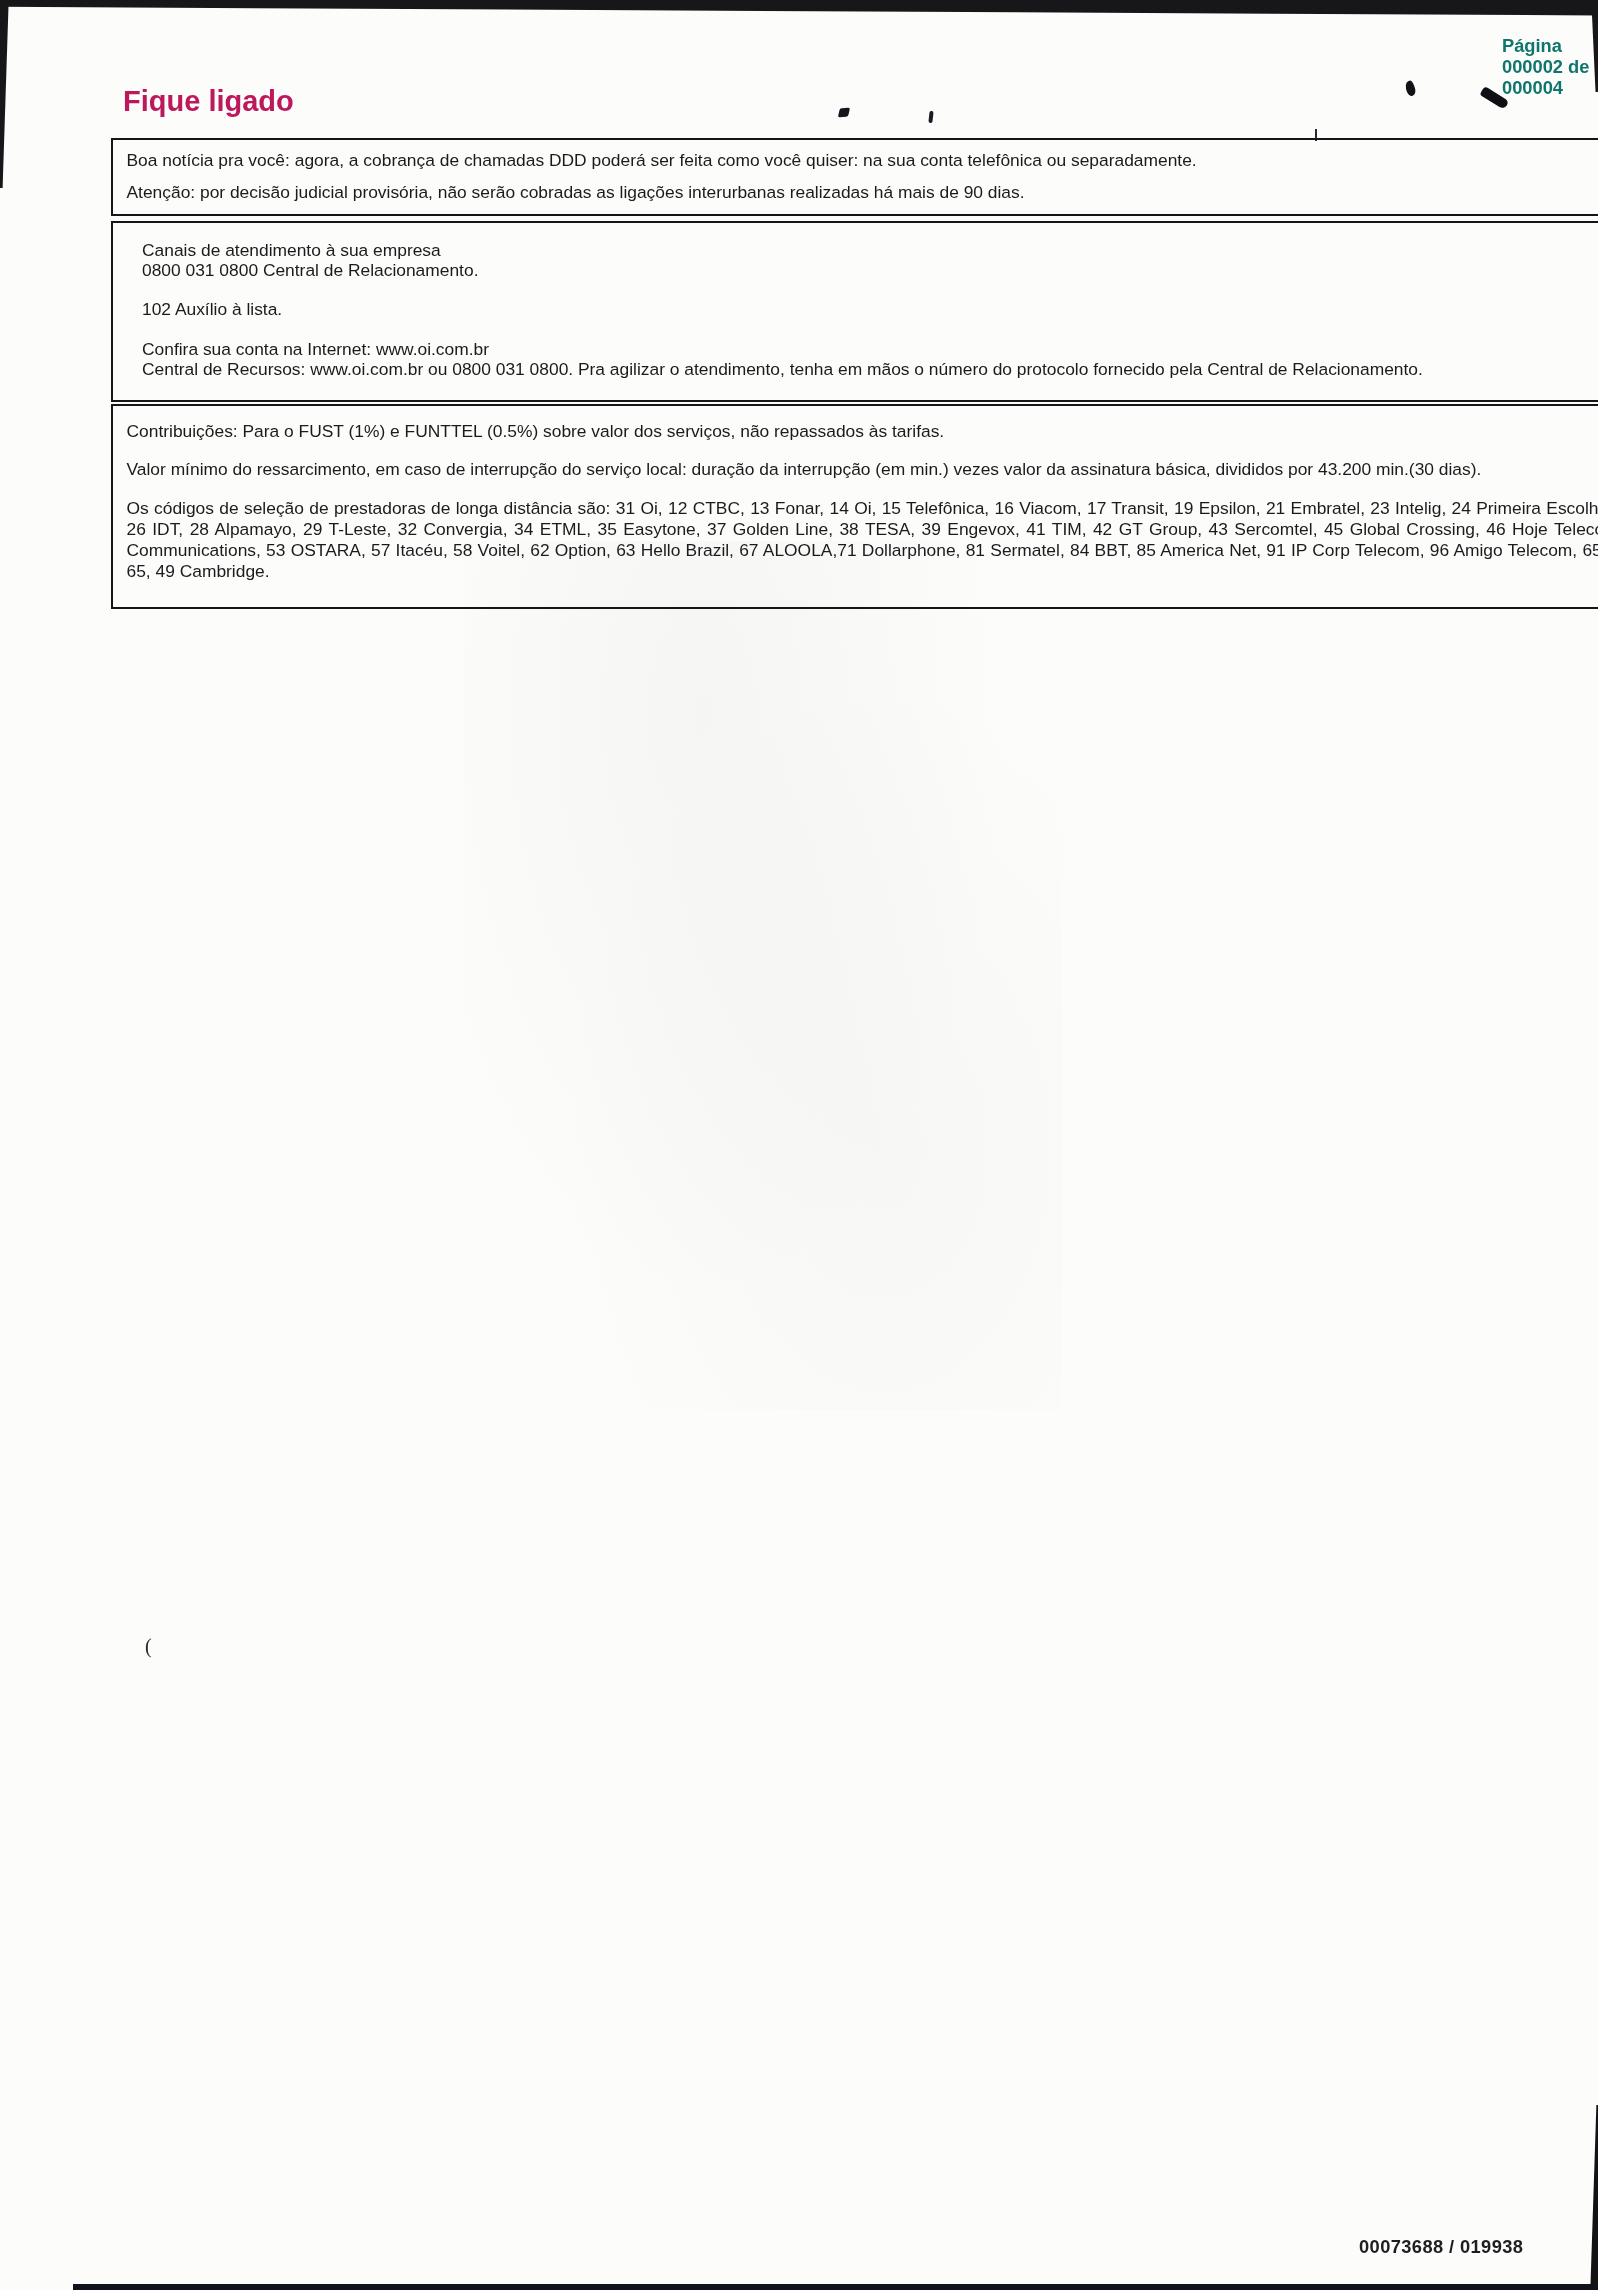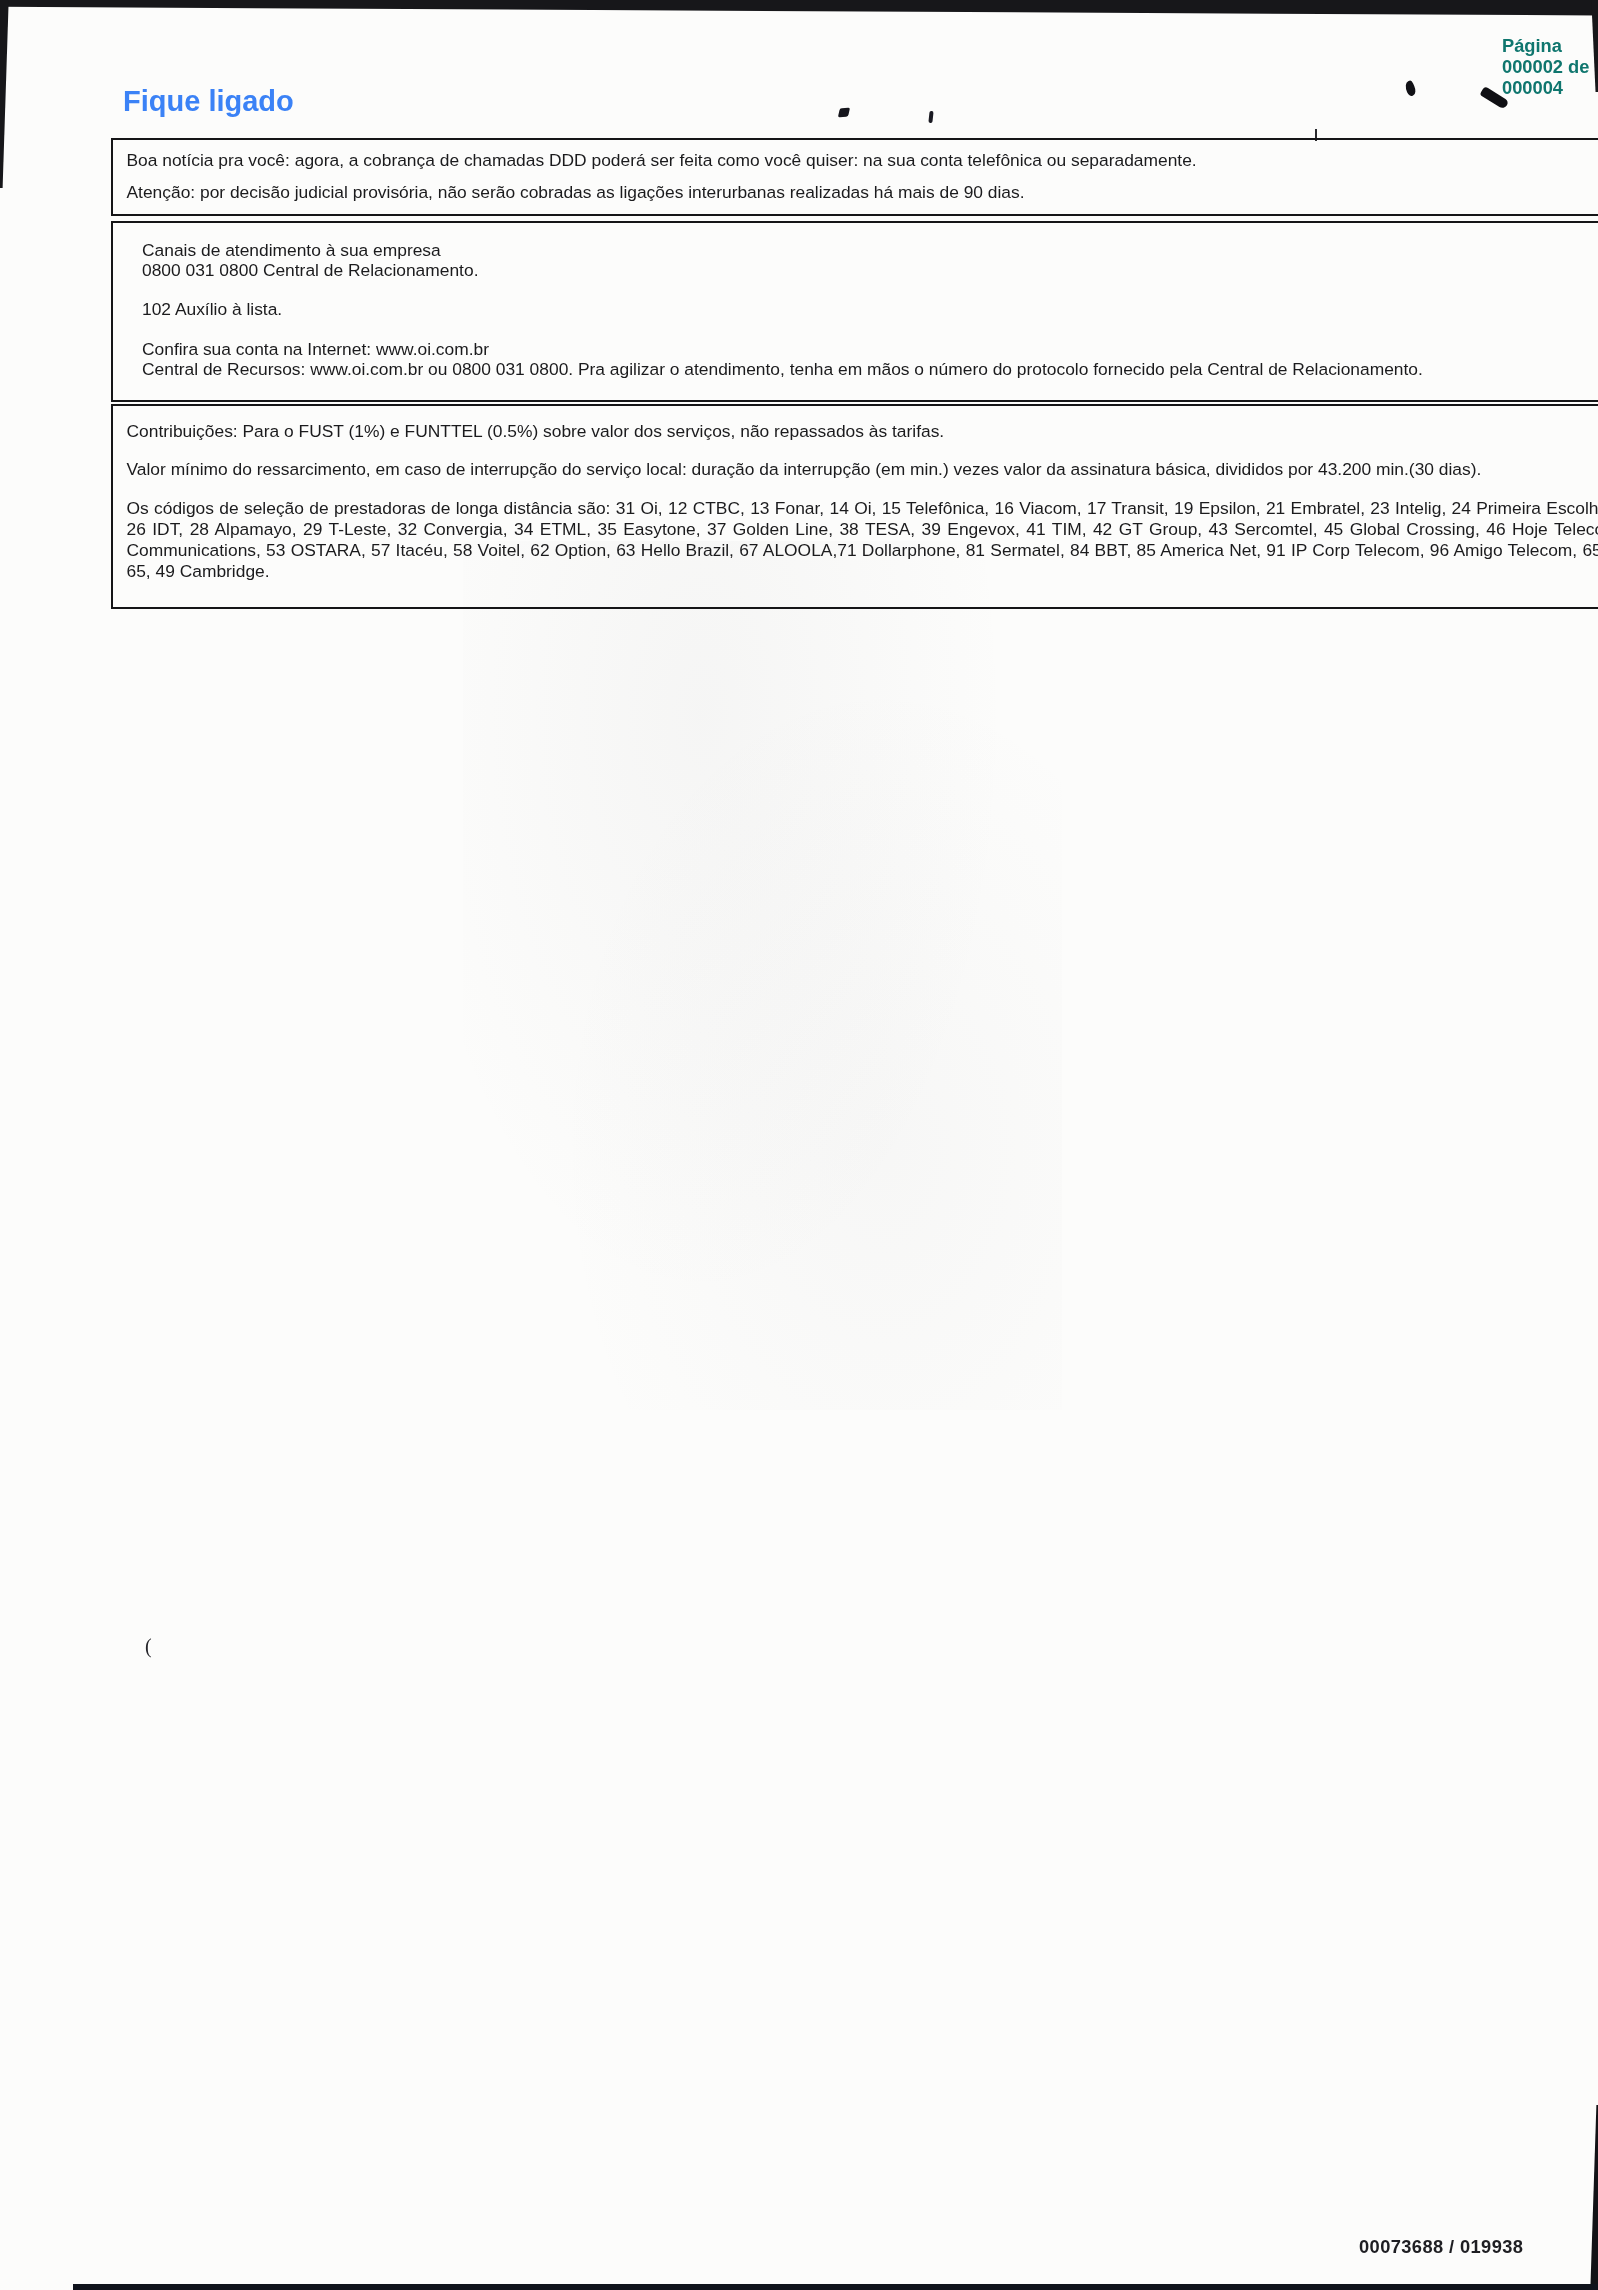--- a/index.html
+++ b/index.html
@@ -29,21 +29,21 @@
   .speck-apostrophe{position:absolute;left:1406px;top:81px;width:8.7px;height:15.4px;background:#111116;
     border-radius:70% 30% 60% 40%;transform:rotate(-24deg);}
   .speck-comma{position:absolute;left:1480px;top:93px;width:29px;height:9.7px;background:#0f0f13;
     border-radius:4.8px 5.8px 6.8px 3.9px;transform:rotate(32deg);}
   .speck-border-tick{position:absolute;left:1315px;top:129px;width:1.9px;height:11.6px;background:#2a2a2e;}
   .speck-paren{position:absolute;left:145px;top:1635px;font-size:20px;color:#27272c;
     font-family:"Liberation Serif", serif;}
   
   .pagina{position:absolute;left:1502px;top:35px;font-size:18.3px;line-height:21px;font-weight:bold;color:#0f766e;}
   
-  .title{position:absolute;left:123px;top:85px;font-size:29px;font-weight:bold;color:#3b82f6;}
+  .title{position:absolute;left:123px;top:85px;font-size:29px;font-weight:bold;color:#be185d;}
   
   .boxes{position:absolute;left:111px;top:138px;width:1576px;font-size:17.4px;line-height:20px;}
   .box{border:2.9px solid #151517;box-sizing:border-box;}
   .box-notice{padding:9.7px 15.4px 11.6px 13.5px;}
   .box-notice .ln{margin:0 0 12.6px 0;}
   .box-notice .ln:last-child{margin:0;}
   .box-channels{margin-top:4.8px;padding:17.4px 15.4px 21px 29px;}
   .box-channels .group{margin-bottom:19.3px;}
   .box-channels .group:last-child{margin-bottom:0;}
   .box-info{margin-top:2px;padding:15.4px 13.5px 25px 13.5px;}

